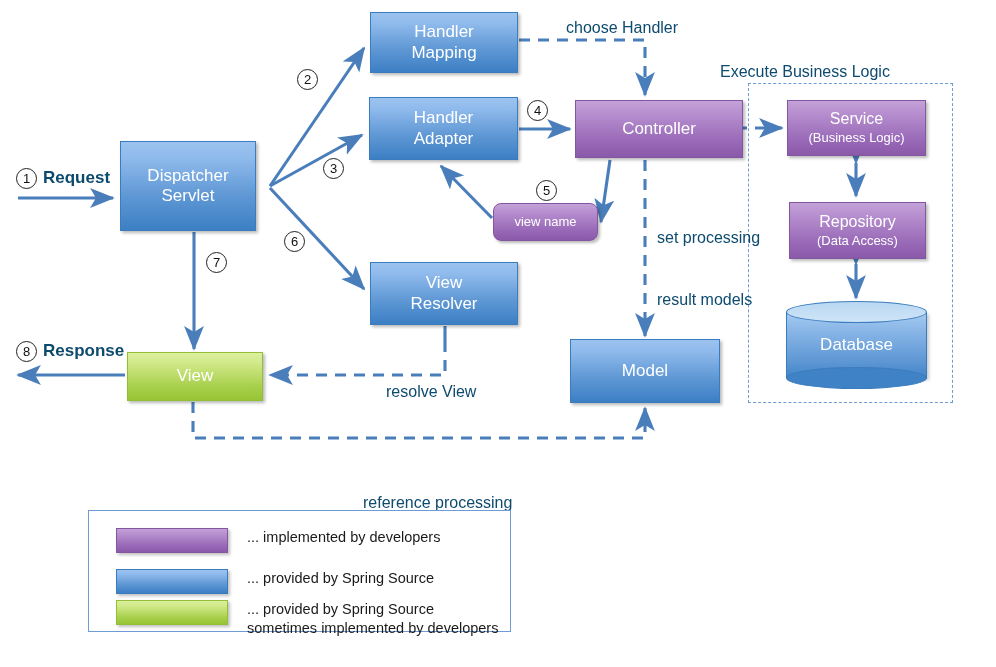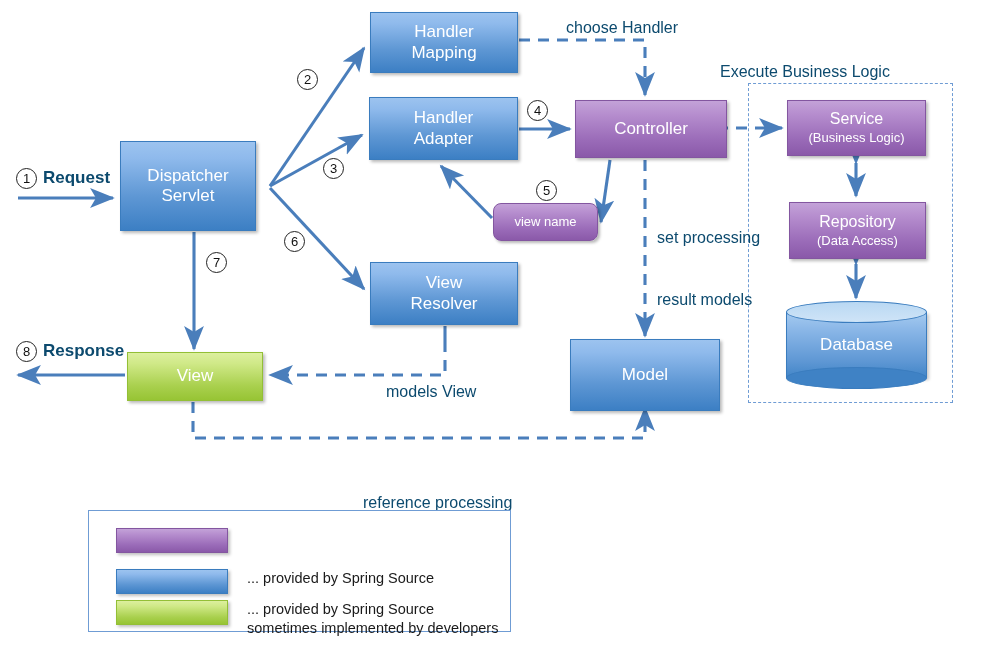--- a/index.html
+++ b/index.html
@@ -245,29 +245,29 @@
   <div class="node node-blue" style="left:369px; top:97px; width:149px; height:63px; font-size:17px;">
     <span>Handler</span>
     <span>Adapter</span>
   </div>
 
   <div class="node node-blue" style="left:370px; top:262px; width:148px; height:63px; font-size:17px;">
     <span>View</span>
     <span>Resolver</span>
   </div>
 
-  <div class="node node-purple" style="left:575px; top:100px; width:152px; height:58px; font-size:17px;">
+  <div class="node node-purple" style="left:575px; top:100px; width:168px; height:58px; font-size:17px;">
     <span>Controller</span>
   </div>
 
   <div class="node node-purple node-rounded" style="left:493px; top:203px; width:105px; height:38px; font-size:13px;">
     <span>view name</span>
   </div>
 
-  <div class="node node-blue" style="left:570px; top:339px; width:150px; height:72px; font-size:17px;">
+  <div class="node node-blue" style="left:570px; top:339px; width:150px; height:64px; font-size:17px;">
     <span>Model</span>
   </div>
 
   <div class="node node-green" style="left:127px; top:352px; width:136px; height:49px; font-size:17px;">
     <span>View</span>
   </div>
 
   <div class="node node-purple" style="left:787px; top:100px; width:139px; height:56px; font-size:16px;">
     <span>Service</span>
     <span class="sub">(Business Logic)</span>
@@ -294,29 +294,30 @@
   <div class="circ" style="left:206px; top:252px;">7</div>
   <div class="circ" style="left:16px; top:341px;">8</div>
 
   <div class="lbl lbl-step" style="left:43px; top:167px;">Request</div>
   <div class="lbl lbl-step" style="left:43px; top:340px;">Response</div>
   <div class="lbl lbl-edge" style="left:566px; top:18px;">choose Handler</div>
   <div class="lbl lbl-edge" style="left:657px; top:186px;">
     <div>set processing</div>
     <div>result models</div>
   </div>
-  <div class="lbl lbl-edge" style="left:386px; top:382px;">models View</div>
+  <div class="lbl lbl-edge" style="left:386px; top:382px;">resolve View</div>
   <div class="lbl lbl-edge" style="left:363px; top:451px; text-align:center;">
     <div>reference processing</div>
     <div>result models</div>
   </div>
 
   <div id="legend">
     <div class="legend-row" style="top:17px;">
       <div class="swatch node-purple"></div>
+      <div class="legend-text">... implemented by developers</div>
     </div>
     <div class="legend-row" style="top:58px;">
       <div class="swatch node-blue"></div>
       <div class="legend-text">... provided by Spring Source</div>
     </div>
     <div class="legend-row" style="top:89px;">
       <div class="swatch node-green"></div>
       <div class="legend-text">... provided by Spring Source
 sometimes implemented by developers</div>
     </div>

